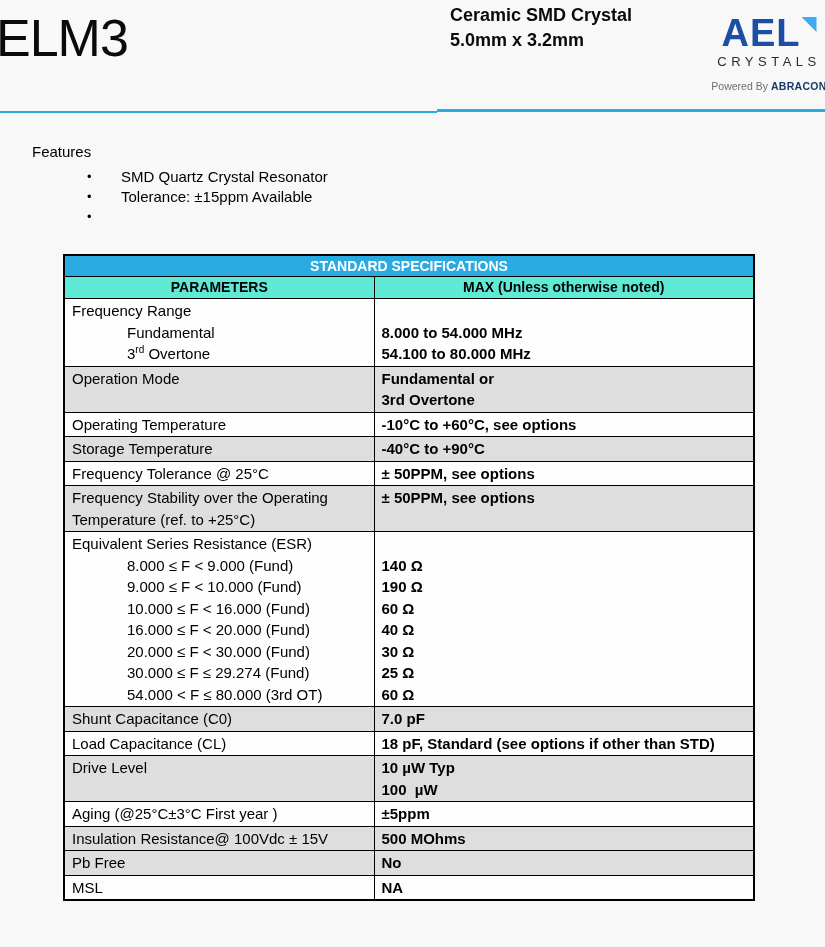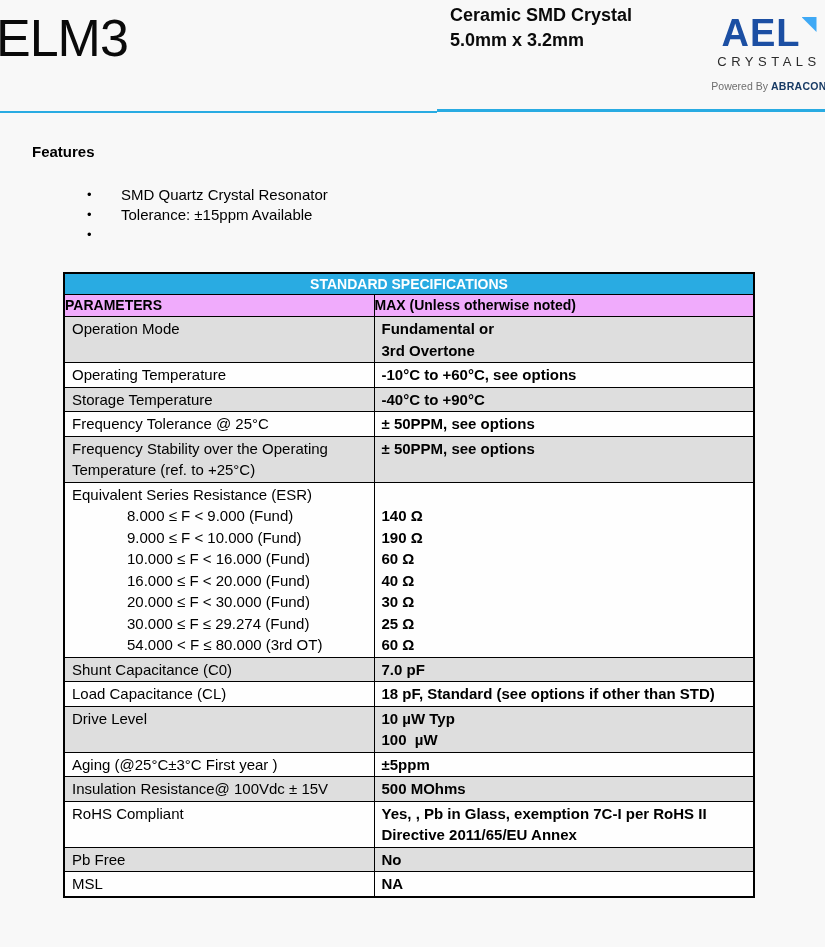--- a/index.html
+++ b/index.html
@@ -37,35 +37,35 @@
     white-space:nowrap;
   }
   .powered { margin-top:11px; font-size:10.5px; color:#6e6e6e; white-space:nowrap; }
   .abracon { color:var(--abracon-navy,#173A64); font-weight:700; letter-spacing:.3px; }
   
   .divider { position:absolute; top:109px; left:0; width:825px; height:4px; }
   .divider .seg1 { position:absolute; left:0; top:2px; width:437px; height:2px; background:var(--accent-blue,#29ABE2); }
   .divider .seg2 { position:absolute; left:437px; top:0; width:388px; height:3px; background:var(--accent-blue,#29ABE2); }
   
   .features { margin:51px 0 0 32px; }
-  .features-title { font-size:15px; font-weight:700; margin-bottom:25px; }
+  .features-title { font-size:15px; font-weight:400; margin-bottom:7px; }
   .features ul { list-style:none; }
   .features li { display:flex; font-size:15px; line-height:20px; padding-left:55px; }
   .features .bullet { width:34px; font-size:13px; flex:none; }
   
   .spec-table {
     margin:27px 0 0 63px; width:690px;
     border-collapse:collapse; border:2px solid #000; table-layout:fixed;
   }
   .spec-table th, .spec-table td { border:1px solid #000; vertical-align:top; }
   .table-title {
     background:var(--accent-blue,#29ABE2); color:#fff;
     font-size:14px; font-weight:700; height:20px; line-height:20px; text-align:center;
   }
-  .colhead th { background:#f0abfc; font-size:14px; font-weight:700; height:21px; text-align:left; line-height:21px; }
+  .colhead th { background:#5eead4; font-size:14px; font-weight:700; height:21px; text-align:center; line-height:21px; }
   tbody tr.shade td { background:var(--row-shade,#DEDEDE); }
   tbody td { padding:1px 0; font-size:15px; background:#FEFEFE; }
   .pline, .vline { line-height:21.5px; padding-left:7px; padding-right:4px; white-space:pre-wrap; }
   .pline.indent { padding-left:62px; }
   .vline { font-weight:700; }
   sup { font-size:10px; vertical-align:super; line-height:0; }
 </style>
 </head>
 <body>
 
@@ -117,20 +117,32 @@
   <thead>
     <tr>
       <th colspan="2" class="table-title">STANDARD SPECIFICATIONS</th>
     </tr>
     <tr class="colhead">
       <th>PARAMETERS</th>
       <th>MAX (Unless otherwise noted)</th>
     </tr>
   </thead>
   <tbody>
+      <tr>
+        <td>
+          <div class="pline">Frequency Range</div>
+          <div class="pline indent">Fundamental</div>
+          <div class="pline indent">3<sup>rd</sup> Overtone</div>
+        </td>
+        <td>
+          <div class="vline">&nbsp;</div>
+          <div class="vline">8.000 to 54.000 MHz</div>
+          <div class="vline">54.100 to 80.000 MHz</div>
+        </td>
+      </tr>
       <tr class="shade">
         <td>
           <div class="pline">Operation Mode</div>
         </td>
         <td>
           <div class="vline">Fundamental or</div>
           <div class="vline">3rd Overtone</div>
         </td>
       </tr>
       <tr>
@@ -221,28 +233,20 @@
         </td>
       </tr>
       <tr class="shade">
         <td>
           <div class="pline">Insulation Resistance@ 100Vdc ± 15V</div>
         </td>
         <td>
           <div class="vline">500 MOhms</div>
         </td>
       </tr>
-      <tr>
-        <td>
-          <div class="pline">RoHS Compliant</div>
-        </td>
-        <td>
-          <div class="vline">Yes, , Pb in Glass, exemption 7C-I per RoHS II Directive 2011/65/EU Annex</div>
-        </td>
-      </tr>
       <tr class="shade">
         <td>
           <div class="pline">Pb Free</div>
         </td>
         <td>
           <div class="vline">No</div>
         </td>
       </tr>
       <tr>
         <td>

